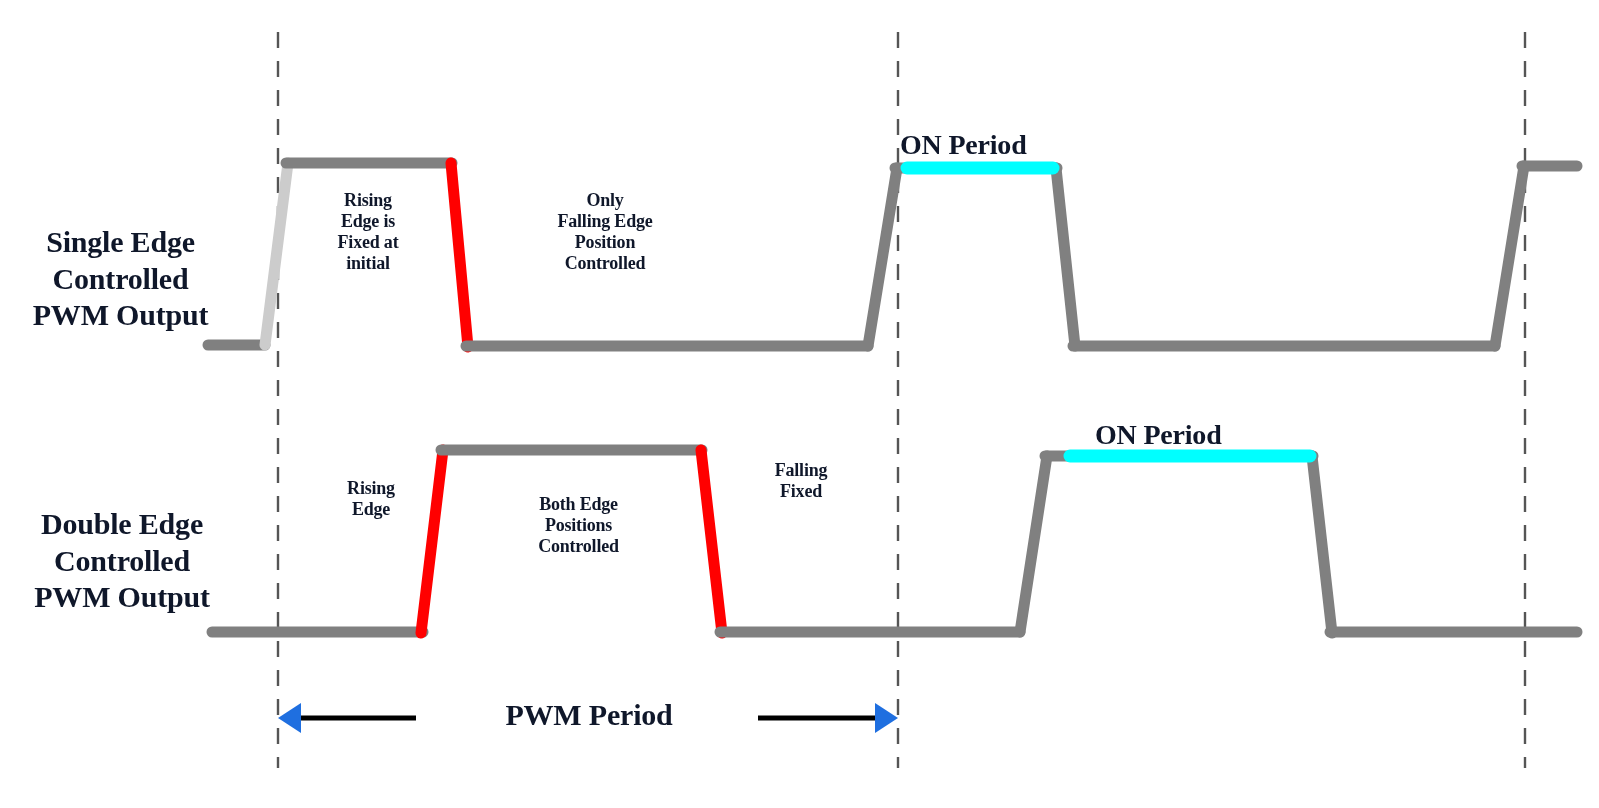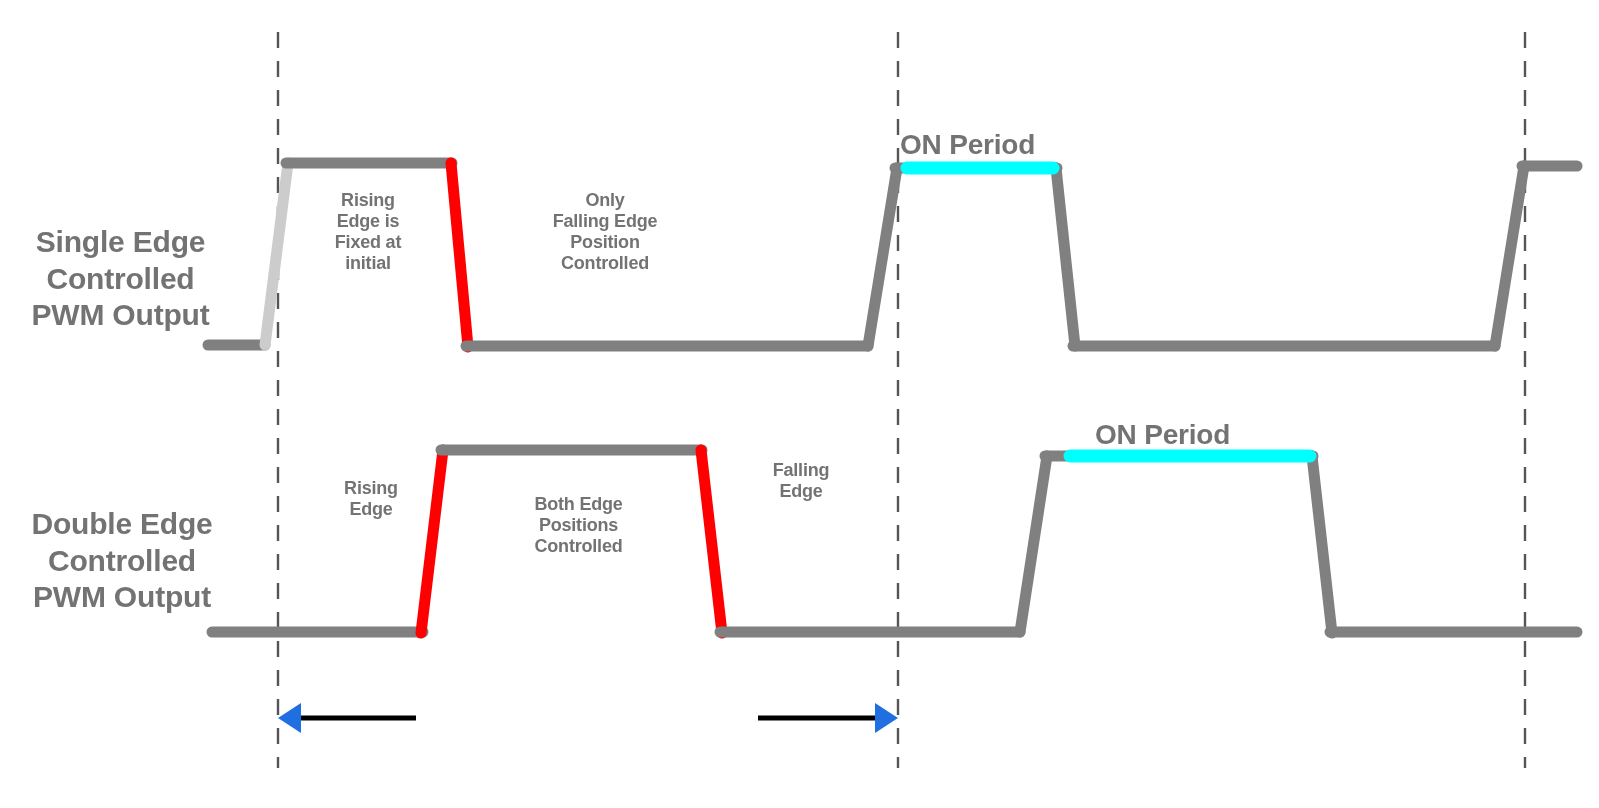--- a/index.html
+++ b/index.html
@@ -22,23 +22,23 @@
   }
   #wave-svg {
     position: absolute;
     left: 0;
     top: 0;
     width: 1599px;
     height: 808px;
   }
   .lbl {
     position: absolute;
-    color: #737373;
+    color: #0f172a;
     font-weight: bold;
-    font-family: Liberation Sans, sans-serif;
+    font-family: Liberation Serif, serif;
     line-height: 1.13;
     text-align: center;
     white-space: pre-line;
     letter-spacing: -0.2px;
   }
   
   .row-title {
     font-size: 30px;
     text-align: center;
     line-height: 1.22;
@@ -149,20 +149,21 @@
 Controlled</div>
 
   <div class="lbl anno" id="anno-bot-rising">Rising
 Edge</div>
 
   <div class="lbl anno" id="anno-both-edge">Both Edge
 Positions
 Controlled</div>
 
   <div class="lbl anno" id="anno-bot-falling">Falling
-Edge</div>
+Fixed</div>
 
   <div class="lbl on-period" id="on-period-top">ON Period</div>
 
   <div class="lbl on-period" id="on-period-bot">ON Period</div>
 
+  <div class="lbl" id="pwm-period-label">PWM Period</div>
 
 </div>
 
 </body></html>

